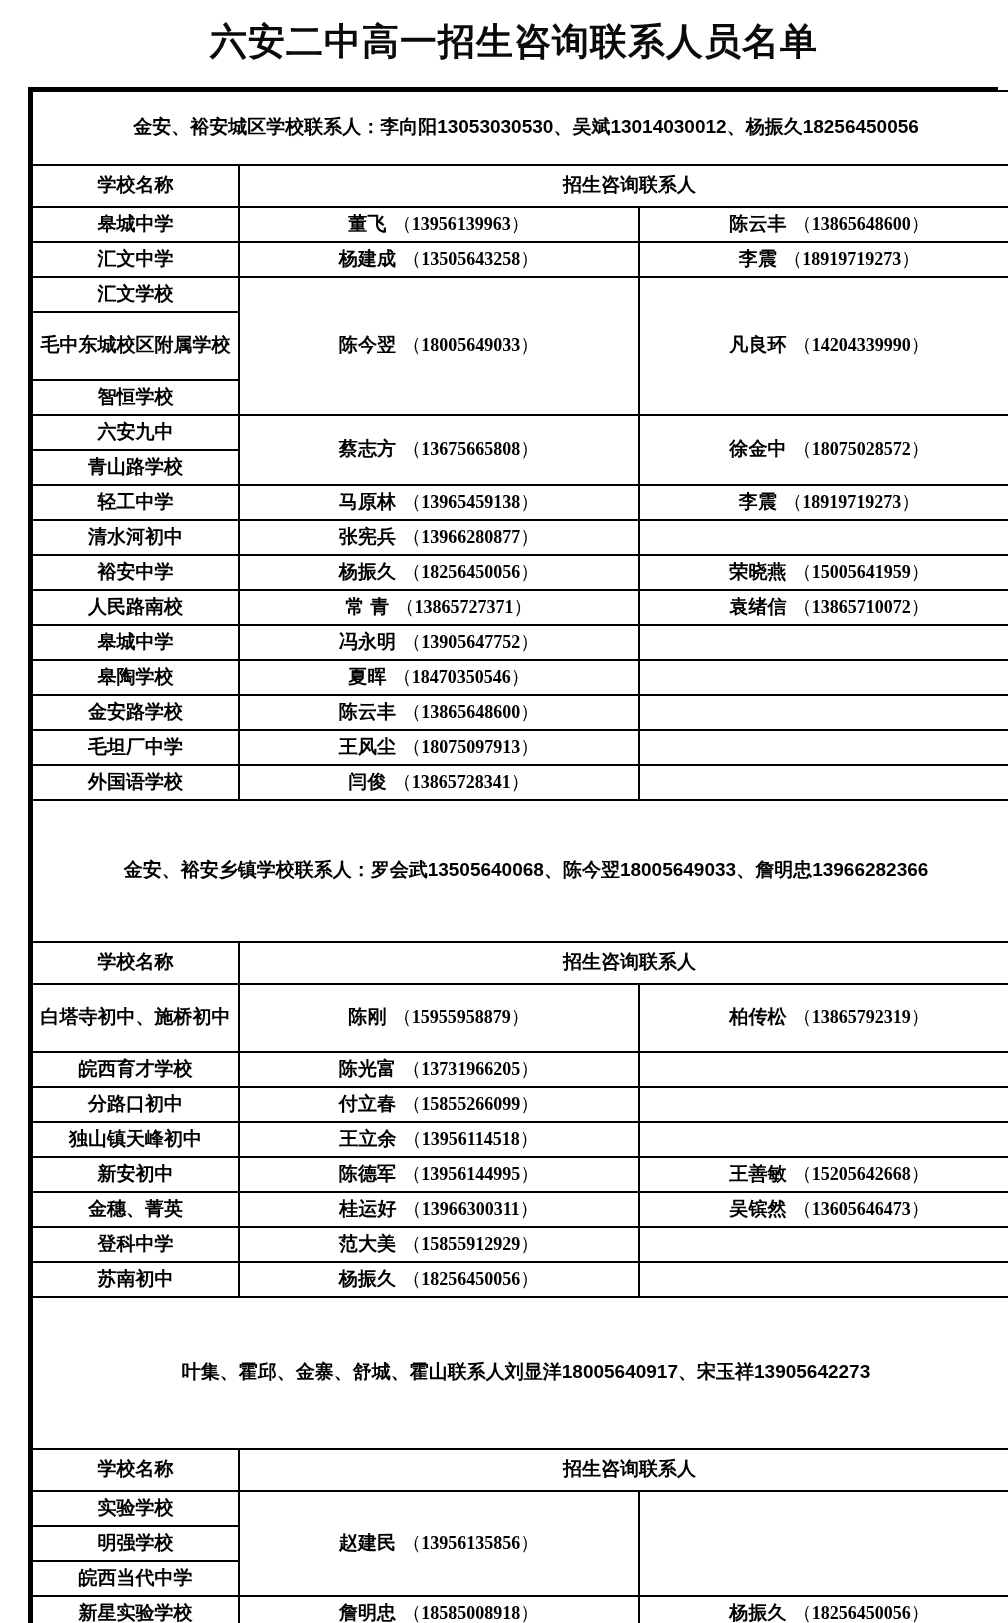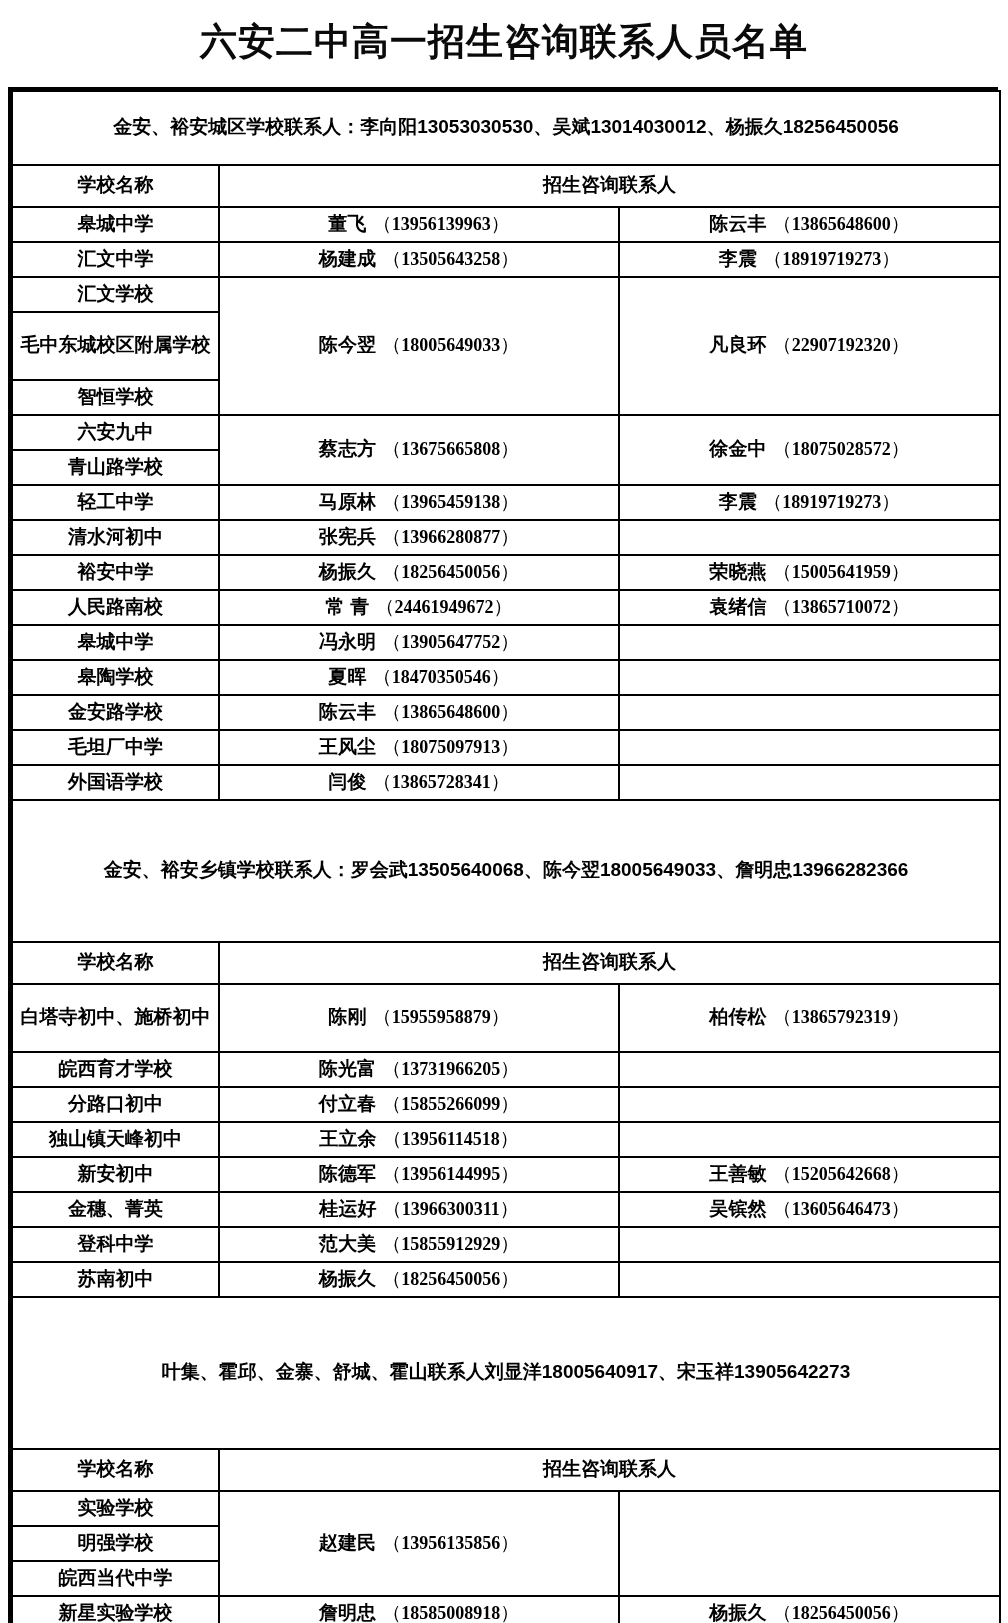--- a/index.html
+++ b/index.html
@@ -14,20 +14,21 @@
     font-family: "Liberation Sans", "DejaVu Sans", sans-serif;
     color: #000000;
     -webkit-font-smoothing: antialiased;
   }
 
   #page {
     position: relative;
     width: 1008px;
     height: 1623px;
     box-sizing: border-box;
+    padding-left: 20px;
   }
 
   
   .doc-title {
     text-align: center;
     font-size: 37px;
     font-weight: 700;
     letter-spacing: 1px;
     line-height: 1.1;
     padding: 22px 0 24px 0;
@@ -136,21 +137,21 @@
             <td class="contact"><span class="nm">陈云丰</span><span class="gap"></span><span class="paren">（</span><span class="ph">13865648600</span><span class="paren">）</span></td>
           </tr>
           <tr>
             <td class="school">汇文中学</td>
             <td class="contact"><span class="nm">杨建成</span><span class="gap"></span><span class="paren">（</span><span class="ph">13505643258</span><span class="paren">）</span></td>
             <td class="contact"><span class="nm">李震</span><span class="gap"></span><span class="paren">（</span><span class="ph">18919719273</span><span class="paren">）</span></td>
           </tr>
           <tr>
             <td class="school">汇文学校</td>
             <td class="contact" rowspan="3"><span class="nm">陈今翌</span><span class="gap"></span><span class="paren">（</span><span class="ph">18005649033</span><span class="paren">）</span></td>
-            <td class="contact" rowspan="3"><span class="nm">凡良环</span><span class="gap"></span><span class="paren">（</span><span class="ph">22907192320</span><span class="paren">）</span></td>
+            <td class="contact" rowspan="3"><span class="nm">凡良环</span><span class="gap"></span><span class="paren">（</span><span class="ph">14204339990</span><span class="paren">）</span></td>
           </tr>
           <tr>
             <td class="school two-line">毛中东城校区附属学校</td>
           </tr>
           <tr>
             <td class="school">智恒学校</td>
           </tr>
           <tr>
             <td class="school">六安九中</td>
             <td class="contact" rowspan="2"><span class="nm">蔡志方</span><span class="gap"></span><span class="paren">（</span><span class="ph">13675665808</span><span class="paren">）</span></td>
@@ -169,21 +170,21 @@
             <td class="contact"><span class="nm">张宪兵</span><span class="gap"></span><span class="paren">（</span><span class="ph">13966280877</span><span class="paren">）</span></td>
             <td class="contact empty"></td>
           </tr>
           <tr>
             <td class="school">裕安中学</td>
             <td class="contact"><span class="nm">杨振久</span><span class="gap"></span><span class="paren">（</span><span class="ph">18256450056</span><span class="paren">）</span></td>
             <td class="contact"><span class="nm">荣晓燕</span><span class="gap"></span><span class="paren">（</span><span class="ph">15005641959</span><span class="paren">）</span></td>
           </tr>
           <tr>
             <td class="school">人民路南校</td>
-            <td class="contact"><span class="nm">常 青</span><span class="gap"></span><span class="paren">（</span><span class="ph">24461949672</span><span class="paren">）</span></td>
+            <td class="contact"><span class="nm">常 青</span><span class="gap"></span><span class="paren">（</span><span class="ph">13865727371</span><span class="paren">）</span></td>
             <td class="contact"><span class="nm">袁绪信</span><span class="gap"></span><span class="paren">（</span><span class="ph">13865710072</span><span class="paren">）</span></td>
           </tr>
           <tr>
             <td class="school">皋城中学</td>
             <td class="contact"><span class="nm">冯永明</span><span class="gap"></span><span class="paren">（</span><span class="ph">13905647752</span><span class="paren">）</span></td>
             <td class="contact empty"></td>
           </tr>
           <tr>
             <td class="school">皋陶学校</td>
             <td class="contact"><span class="nm">夏晖</span><span class="gap"></span><span class="paren">（</span><span class="ph">18470350546</span><span class="paren">）</span></td>

